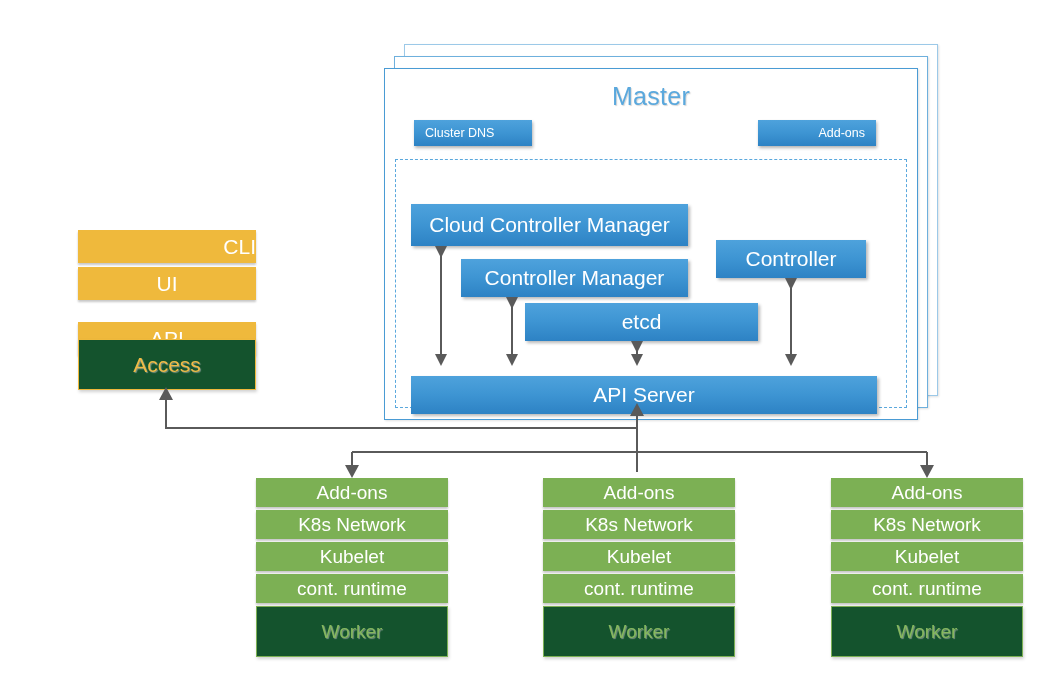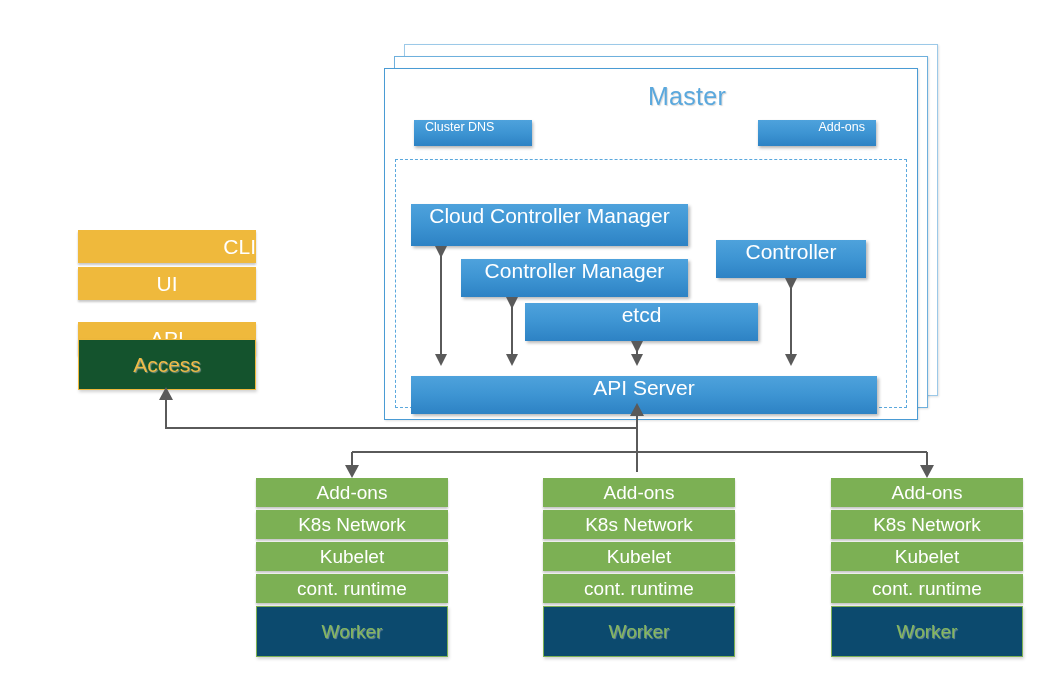--- a/index.html
+++ b/index.html
@@ -23,39 +23,38 @@
     box-shadow:1px 1px 2px rgba(0,0,0,0.12);
   }
   .master-layer.back3{left:404px;top:44px;width:534px;height:352px;border-color:#9cc9e8;}
   .master-layer.back2{left:394px;top:56px;width:534px;height:352px;border-color:#6eb0dd;}
   .master-layer.front{left:384px;top:68px;width:534px;height:352px;border-color:#4a9bd4;}
 
   .master-title{
     position:absolute;left:384px;top:82px;width:534px;
     text-align:center;font-size:25px;color:#5aa8dd;letter-spacing:0.3px;
     text-shadow:1px 1px 1px rgba(180,180,180,0.55);
-    padding-left:36px;
   }
 
   
   .runtime-box{
     position:absolute;left:395px;top:159px;width:512px;height:249px;
     border:1.6px dashed #5aa8dd;box-sizing:border-box;background:transparent;
   }
   .runtime-title{
     position:absolute;left:395px;top:168px;width:512px;
     text-align:center;font-size:21px;color:#6bb2e2;
     text-shadow:1px 1px 1px rgba(180,180,180,0.5);
   }
 
   
   .bbox{
     position:absolute;box-sizing:border-box;
     background:linear-gradient(to bottom,#4ea2dc 0%,#3e95d3 48%,#2d82c4 100%);
-    color:#ffffff;display:flex;justify-content:center;
+    color:#ffffff;display:flex;align-items:center;justify-content:center;
     box-shadow:2px 2px 3px rgba(0,0,0,0.28);
     font-size:21px;white-space:nowrap;
   }
   .bbox.small{
     font-size:12.5px;
     box-shadow:1px 2px 3px rgba(0,0,0,0.3);
   }
   .bbox.small.left{justify-content:flex-start;padding-left:11px;}
   .bbox.small.right{justify-content:flex-end;padding-right:11px;}
 
@@ -78,21 +77,21 @@
   
   .worker-wrap{position:absolute;top:478px;width:192px;height:179px;}
   .grow{
     position:absolute;left:0;width:192px;height:29px;
     background:#7cb054;color:#ffffff;font-size:19px;
     display:flex;align-items:center;justify-content:center;
     box-shadow:0 2px 2px rgba(0,0,0,0.22);box-sizing:border-box;
   }
   .gfoot{
     position:absolute;left:0;top:128px;width:192px;height:51px;
-    background:#0c4a6e;border:1.4px solid #7cb054;box-sizing:border-box;
+    background:#14532d;border:1.4px solid #7cb054;box-sizing:border-box;
     color:#86b85f;font-size:19px;display:flex;align-items:center;justify-content:center;
     box-shadow:1px 2px 3px rgba(0,0,0,0.18);
     text-shadow:1px 1px 1px rgba(190,190,190,0.6);
   }
 
   
   #wires{position:absolute;left:0;top:0;width:1040px;height:690px;pointer-events:none;}
 </style>
 </head>
 <body>

